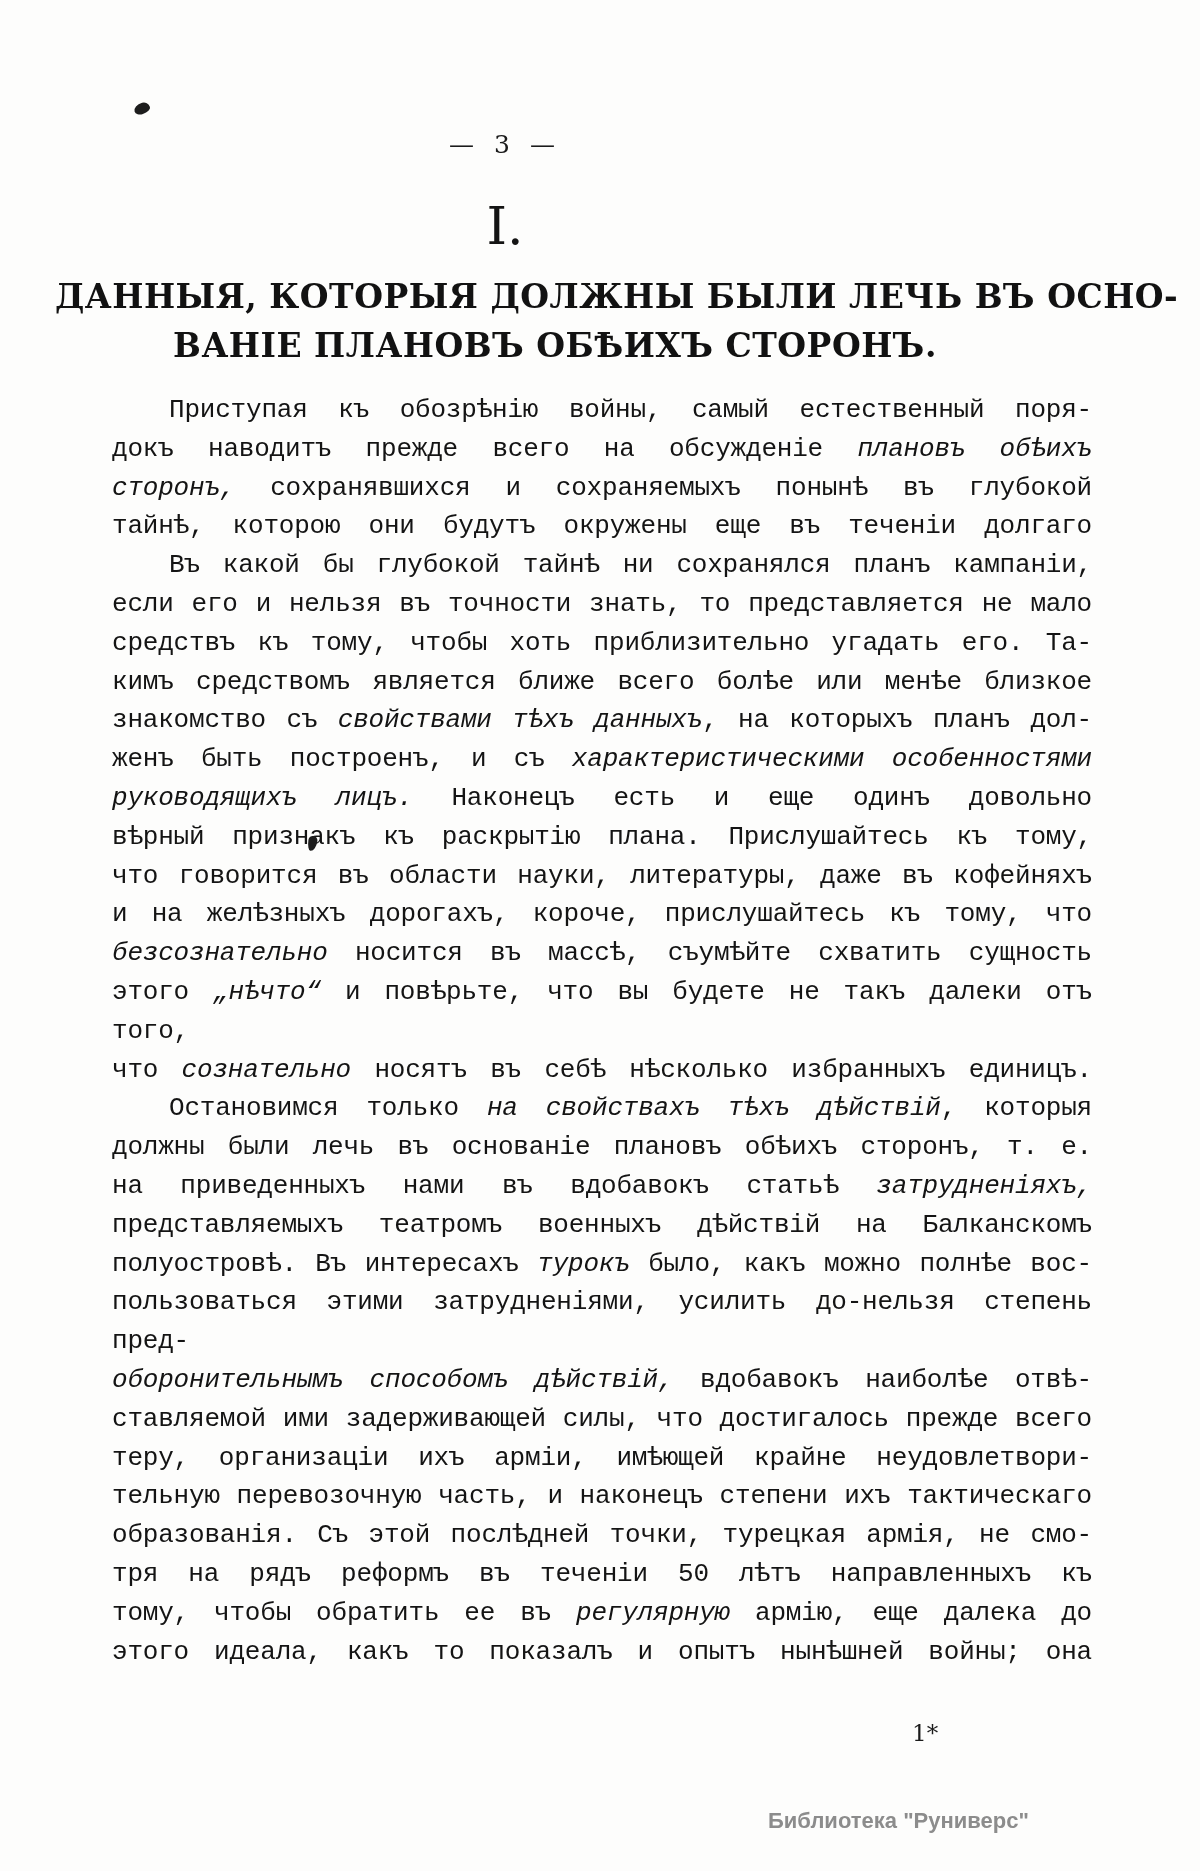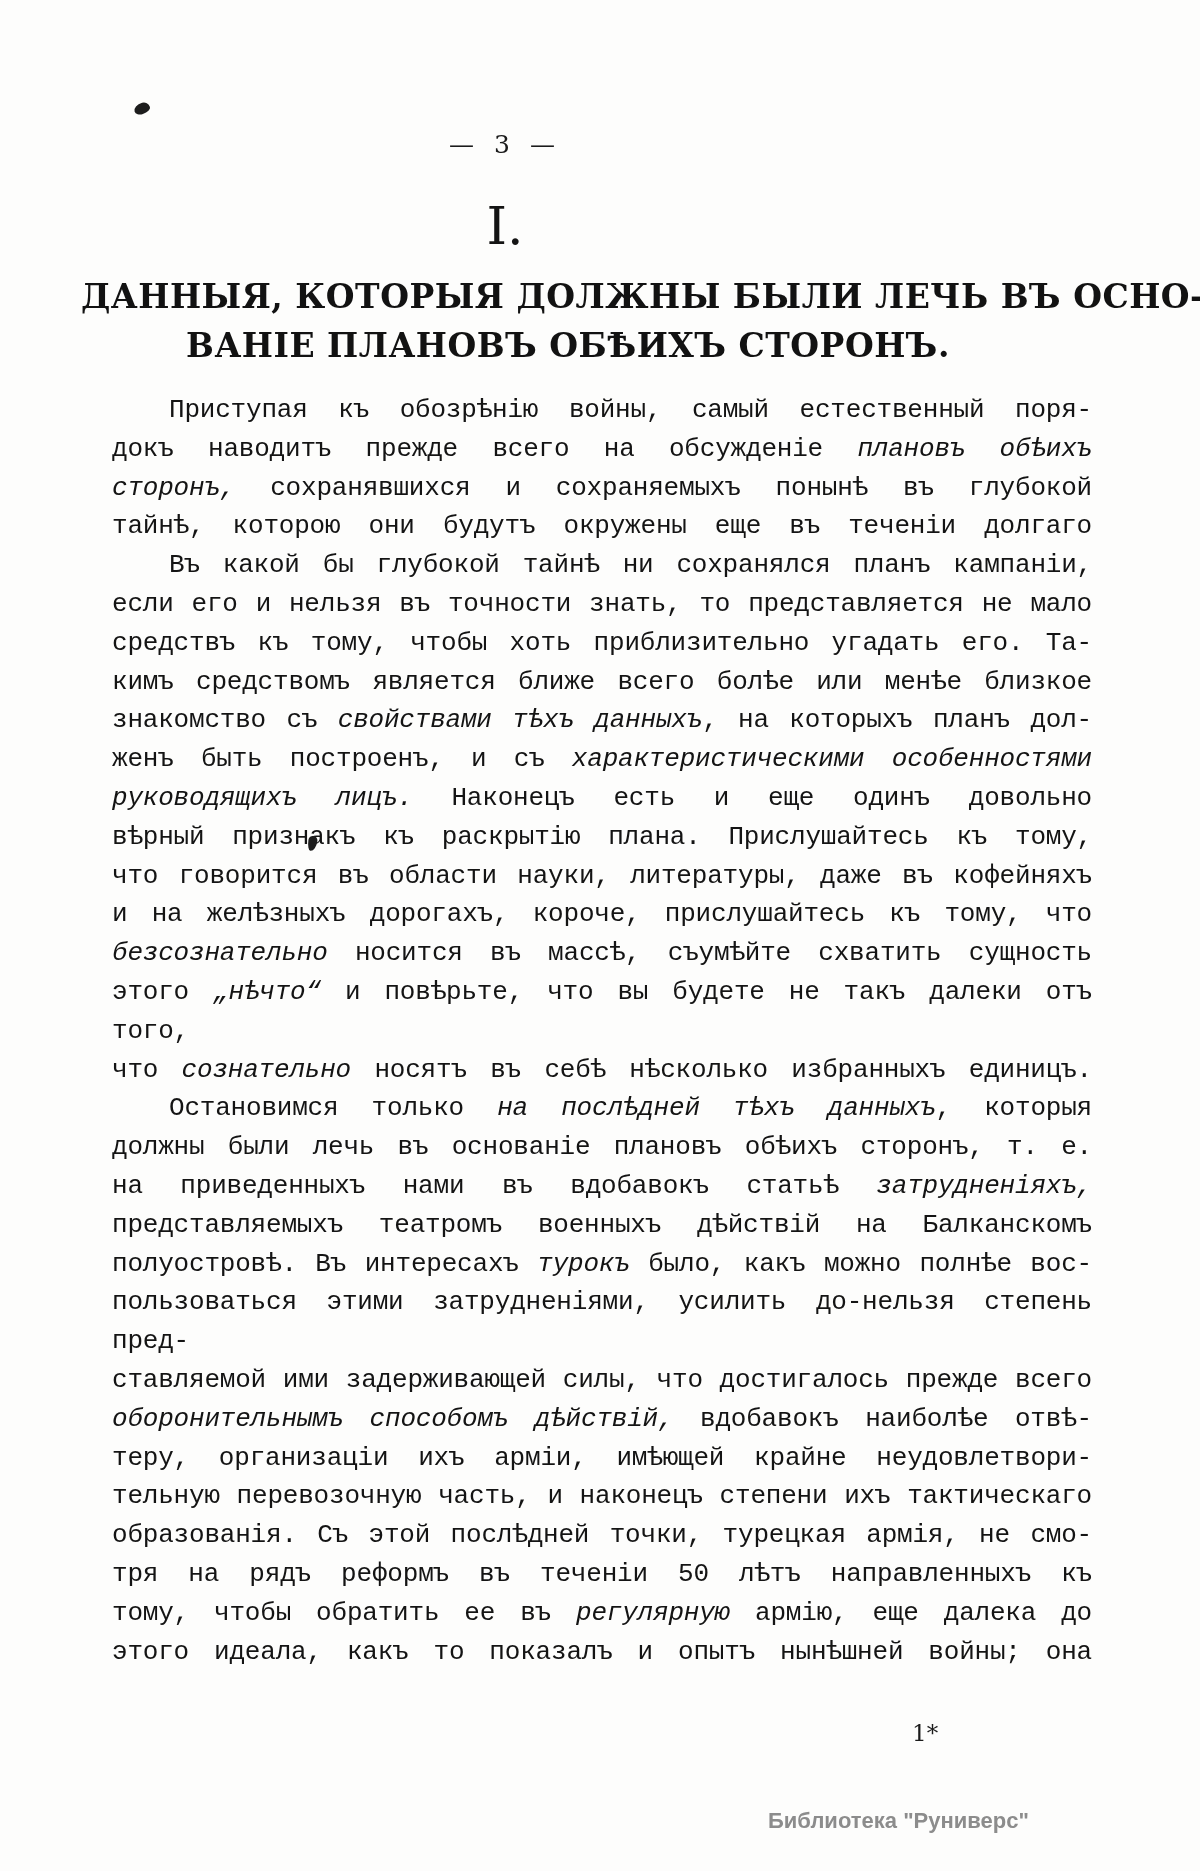--- a/index.html
+++ b/index.html
@@ -32,21 +32,21 @@
   .chapter-heading {
     position: absolute;
     top: 272px; left: 55px; width: 1000px;
     text-align: center;
     font-weight: bold;
     font-size: 33px;
     line-height: 49px;
     letter-spacing: 0.5px;
     color: #121212;
   }
-  .chapter-heading .hline { white-space: nowrap; margin-left: 26px; }
+  .chapter-heading .hline { white-space: nowrap; }
   .body-text {
     position: absolute;
     top: 391px; left: 112px; width: 980px;
     font-size: 26px;
     line-height: 38.8px;
     letter-spacing: -0.2px;
     color: #141414;
     font-family: Liberation Mono, monospace;
   }
   .line {
@@ -114,28 +114,28 @@
         <div class="line"><span>женъ быть построенъ, и съ </span><span class="it">характеристическими особенностями</span></div>
         <div class="line"><span class="it">руководящихъ лицъ.</span><span> Наконецъ есть и еще одинъ довольно</span></div>
         <div class="line"><span>вѣрный признакъ къ раскрытію плана. Прислушайтесь къ тому,</span></div>
         <div class="line"><span>что говорится въ области науки, литературы, даже въ кофейняхъ</span></div>
         <div class="line"><span>и на желѣзныхъ дорогахъ, короче, прислушайтесь къ тому, что</span></div>
         <div class="line"><span class="it">безсознательно</span><span> носится въ массѣ, съумѣйте схватить сущность</span></div>
         <div class="line"><span>этого </span><span class="it">„нѣчто“</span><span> и повѣрьте, что вы будете не такъ далеки отъ того,</span></div>
         <div class="line"><span>что </span><span class="it">сознательно</span><span> носятъ въ себѣ нѣсколько избранныхъ единицъ.</span></div>
       </div>
       <div>
-        <div class="line indent"><span>Остановимся только </span><span class="it">на послѣдней тѣхъ данныхъ</span><span>, которыя</span></div>
+        <div class="line indent"><span>Остановимся только </span><span class="it">на свойствахъ тѣхъ дѣйствій</span><span>, которыя</span></div>
         <div class="line"><span>должны были лечь въ основаніе плановъ обѣихъ сторонъ, т. е.</span></div>
         <div class="line"><span>на приведенныхъ нами въ вдобавокъ статьѣ </span><span class="it">затрудненіяхъ,</span></div>
         <div class="line"><span>представляемыхъ театромъ военныхъ дѣйствій на Балканскомъ</span></div>
         <div class="line"><span>полуостровѣ. Въ интересахъ </span><span class="it">турокъ</span><span> было, какъ можно полнѣе вос-</span></div>
         <div class="line"><span>пользоваться этими затрудненіями, усилить до-нельзя степень пред-</span></div>
+        <div class="line"><span class="it">оборонительнымъ способомъ дѣйствій,</span><span> вдобавокъ наиболѣе отвѣ-</span></div>
         <div class="line"><span>ставляемой ими задерживающей силы, что достигалось прежде всего</span></div>
-        <div class="line"><span class="it">оборонительнымъ способомъ дѣйствій,</span><span> вдобавокъ наиболѣе отвѣ-</span></div>
         <div class="line"><span>теру, организаціи ихъ арміи, имѣющей крайне неудовлетвори-</span></div>
         <div class="line"><span>тельную перевозочную часть, и наконецъ степени ихъ тактическаго</span></div>
         <div class="line"><span>образованія. Съ этой послѣдней точки, турецкая армія, не смо-</span></div>
         <div class="line"><span>тря на рядъ реформъ въ теченіи 50 лѣтъ направленныхъ къ</span></div>
         <div class="line"><span>тому, чтобы обратить ее въ </span><span class="it">регулярную</span><span> армію, еще далека до</span></div>
         <div class="line"><span>этого идеала, какъ то показалъ и опытъ нынѣшней войны; она</span></div>
       </div>
     </div>
 
   <div class="ink-spot s2"></div>

